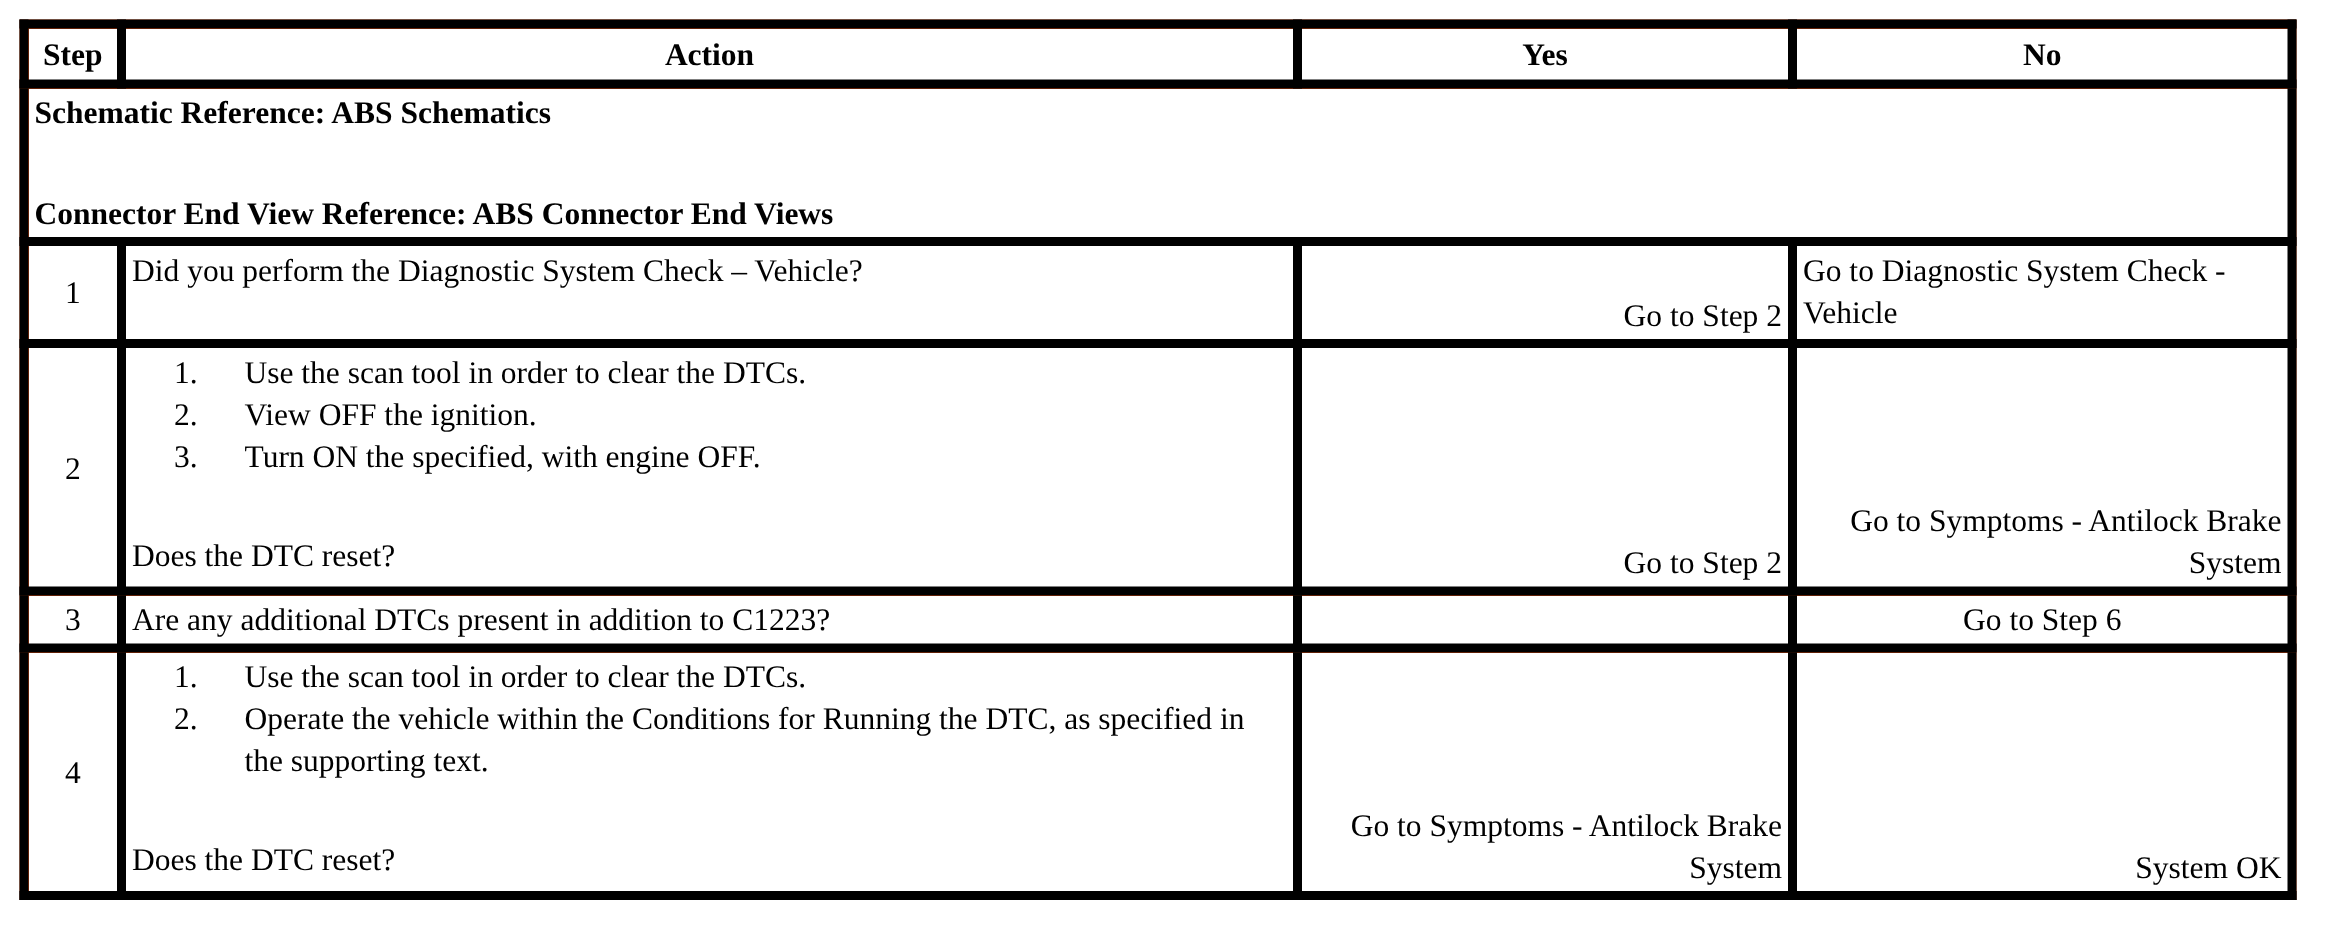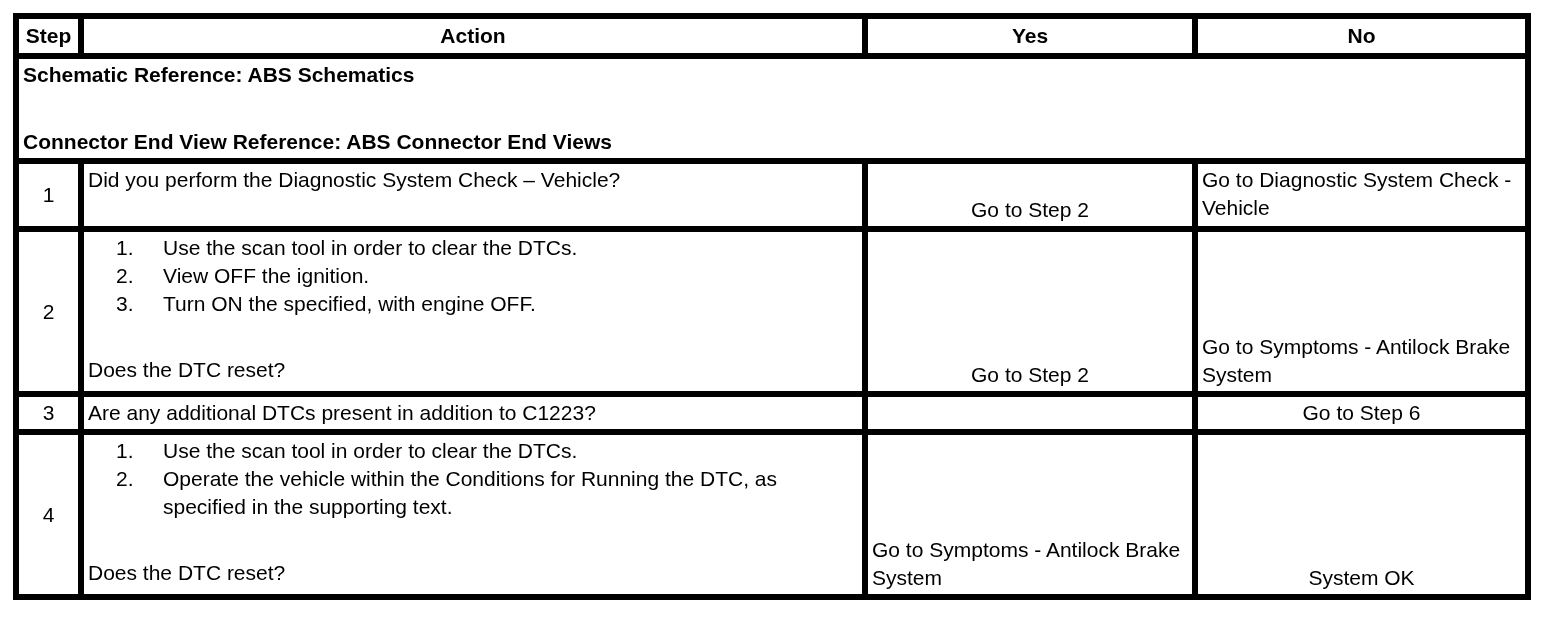--- a/index.html
+++ b/index.html
@@ -15,20 +15,21 @@
     color: #000000;
     font-size: 21px;
     line-height: 28px;
   }
   table.diag {
     border-collapse: collapse;
     table-layout: fixed;
     margin: 13px 0 0 13px;
     width: 1512px;
     background: #c2410c;
+    font-family: Liberation Serif, serif;
   }
   table.diag td, table.diag th {
     border: 6px solid #000000;
     padding: 2px 4px;
     overflow: hidden;
     background: #ffffff;
   }
   th.hdr {
     font-weight: bold;
     text-align: center;
@@ -46,21 +47,21 @@
     justify-content: space-between;
     min-height: 95px;
   }
   td.step-cell {
     text-align: center;
     vertical-align: middle;
   }
   td.action-cell { vertical-align: top; text-align: left; }
   td.v-top { vertical-align: top; }
   td.v-mid { vertical-align: middle; }
-  td.v-bot { vertical-align: bottom; }
+  td.v-bot { vertical-align: bottom; text-align: right; }
   .h-center { text-align: center; }
   .h-left { text-align: left; }
   .pb { padding-bottom: 3px; }
   .action-flex {
     display: flex;
     flex-direction: column;
     justify-content: space-between;
     min-height: 150px;
   }
   .olist { margin: 0; padding: 0; }

